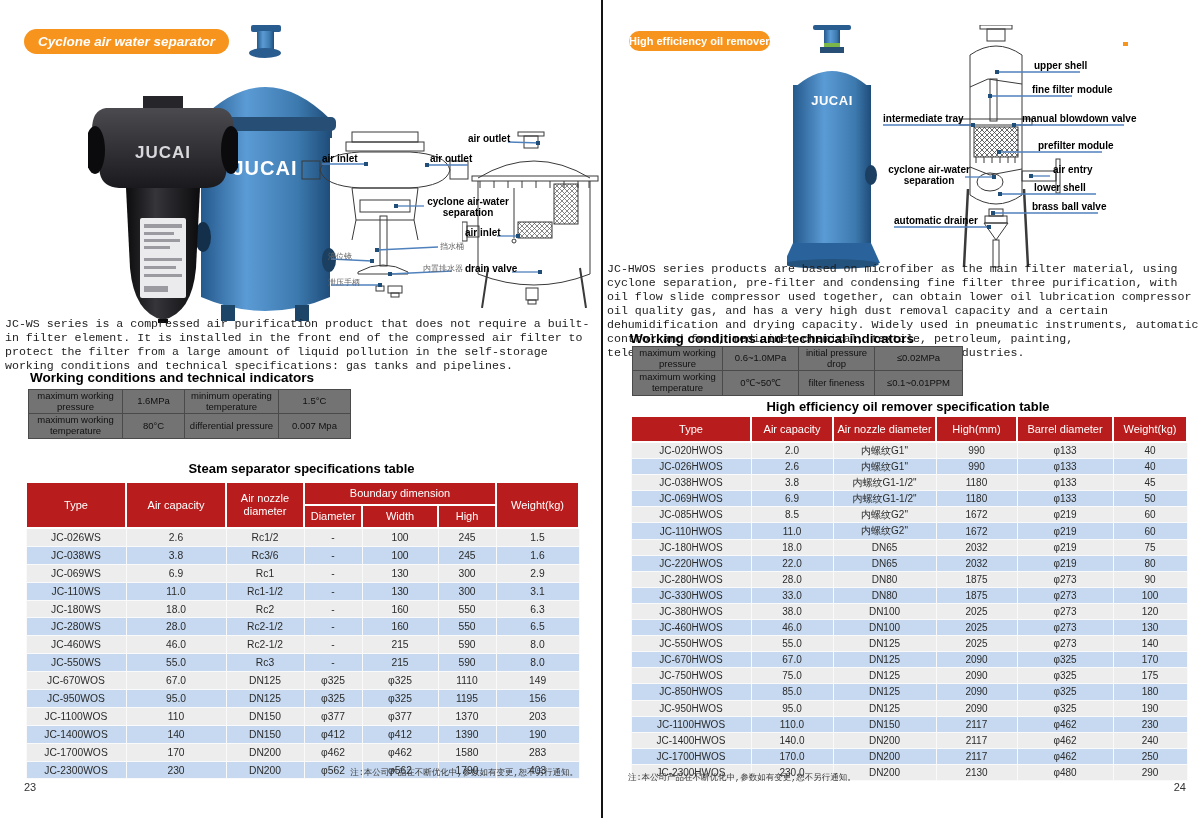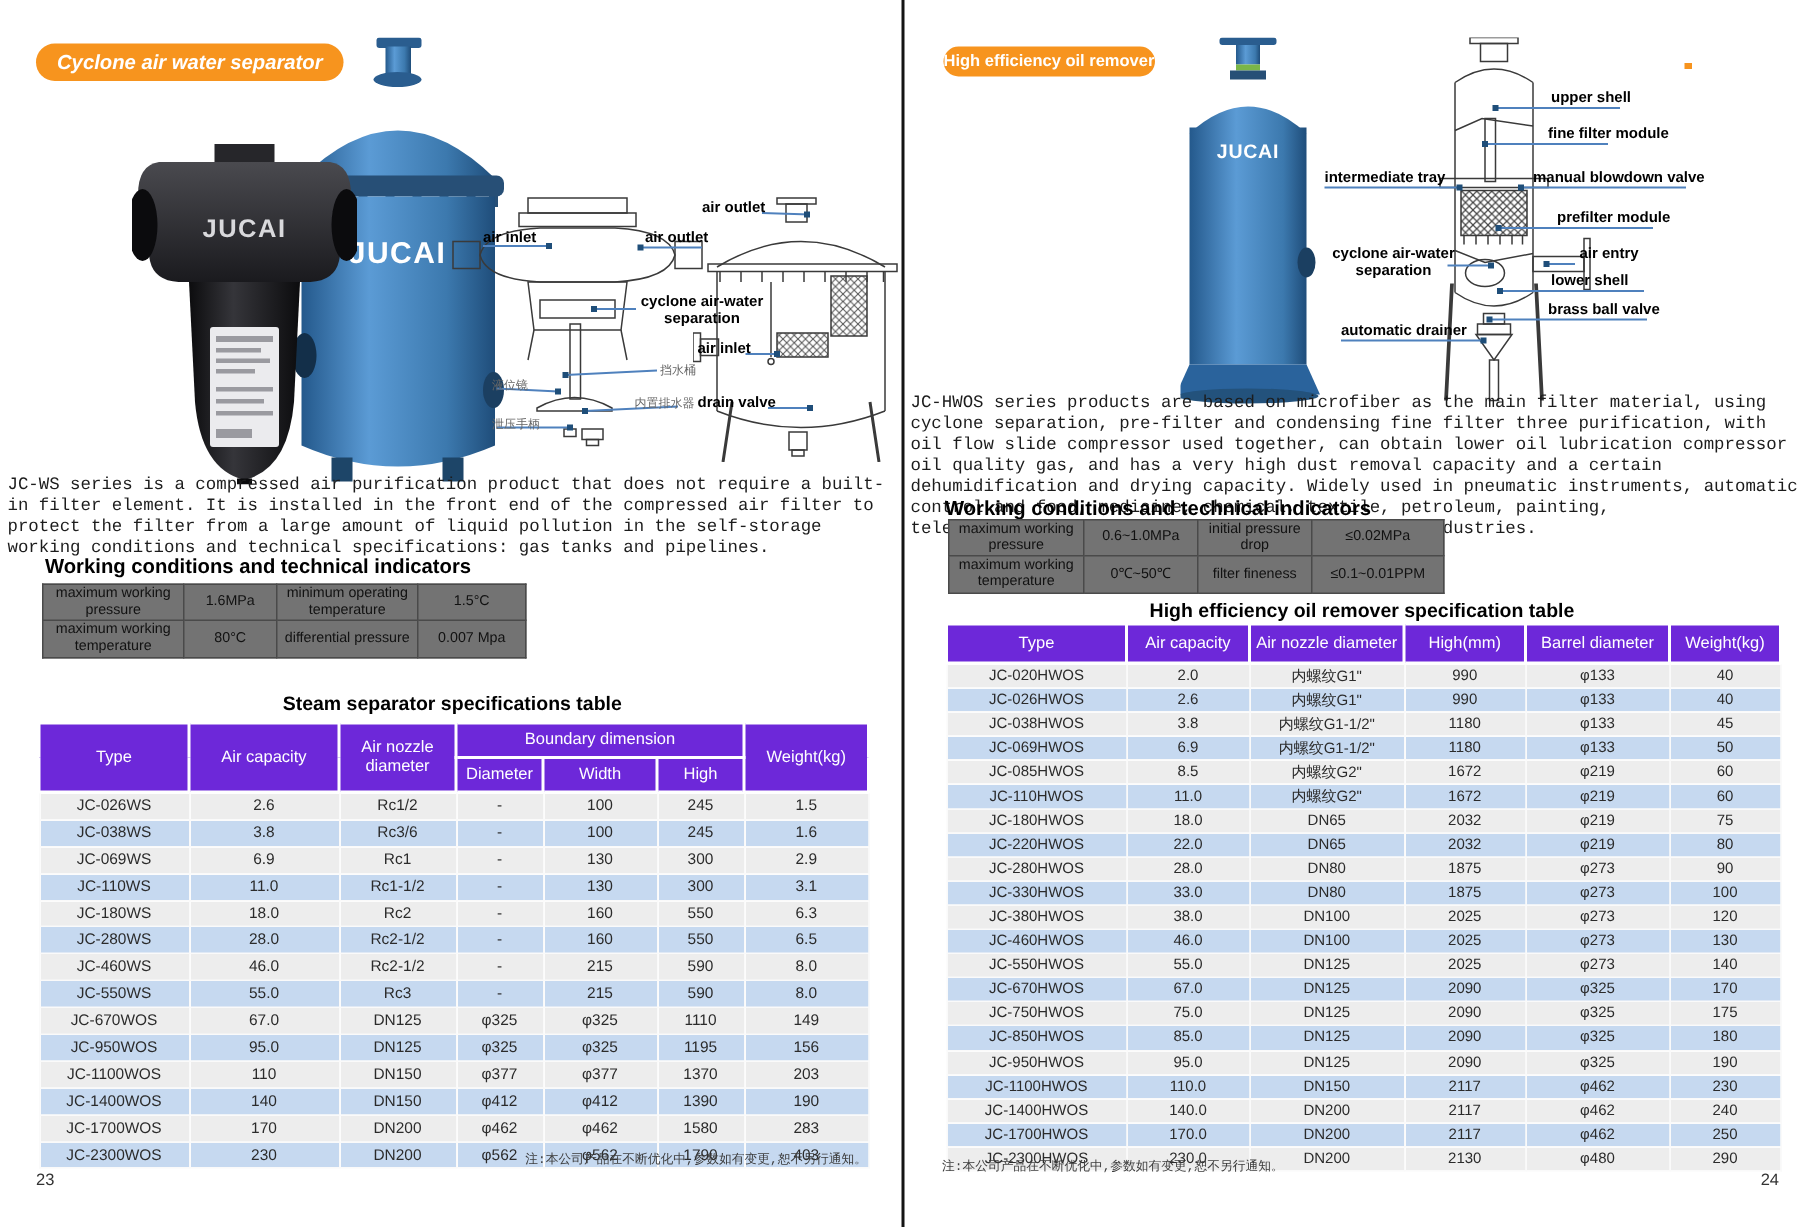--- a/index.html
+++ b/index.html
@@ -20,21 +20,21 @@
   .h-cond{position:absolute;font-weight:bold;font-size:13.5px;color:#000;}
 
   table{border-collapse:collapse;}
   .cond-table{position:absolute;background:#737373;}
   .cond-table td{border:1px solid #4a4a4a;font-size:9.5px;line-height:1.12;
                  text-align:center;vertical-align:middle;padding:1px 2px;color:#111;}
 
   .spec-title{position:absolute;font-weight:bold;font-size:13px;text-align:center;color:#000;}
 
   .spec-table{position:absolute;table-layout:fixed;}
-  .spec-table th{background:#6d28d9;color:#fff;font-weight:normal;font-size:11px;
+  .spec-table th{background:#b91c1c;color:#fff;font-weight:normal;font-size:11px;
                  border:2px solid #fff;padding:0;vertical-align:middle;text-align:center;line-height:1.15;}
   .spec-table td{font-size:10.3px;color:#2b2b2b;text-align:center;vertical-align:middle;
                  border:1px solid #fafafa;padding:0;white-space:nowrap;overflow:hidden;}
   .spec-table tbody tr:nth-child(odd){background:#EDEDED;}
   .spec-table tbody tr:nth-child(even){background:#C6D9F0;}
   #spec-left td{height:16.9px;}
   #spec-left th{height:21px;}
   #spec-right td{height:15.1px;font-size:10px;}
   #spec-right th{height:24px;}
 

